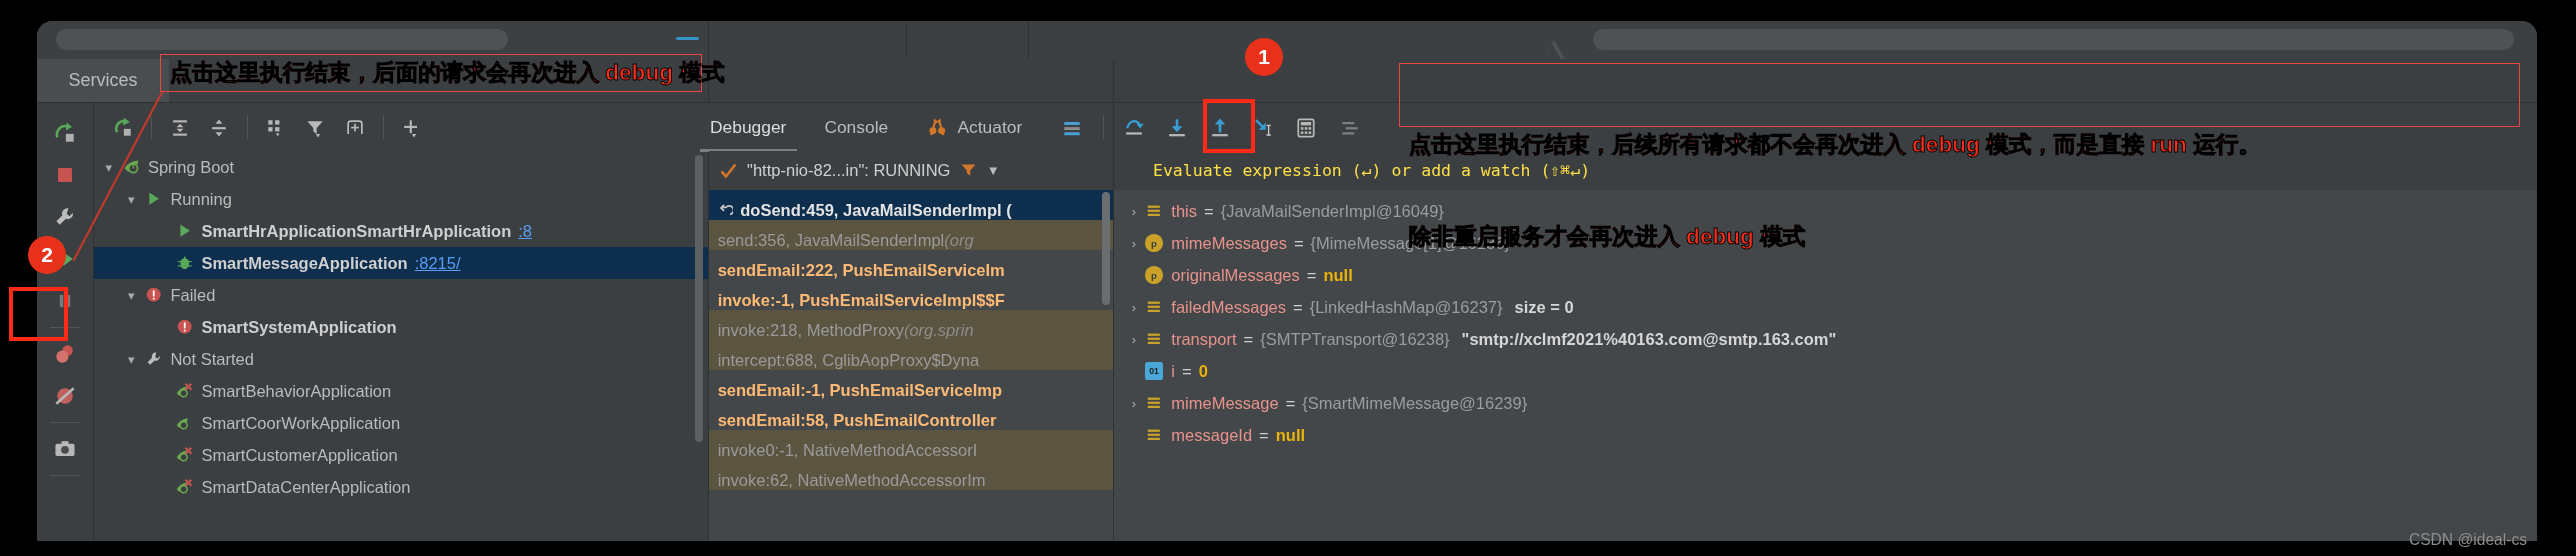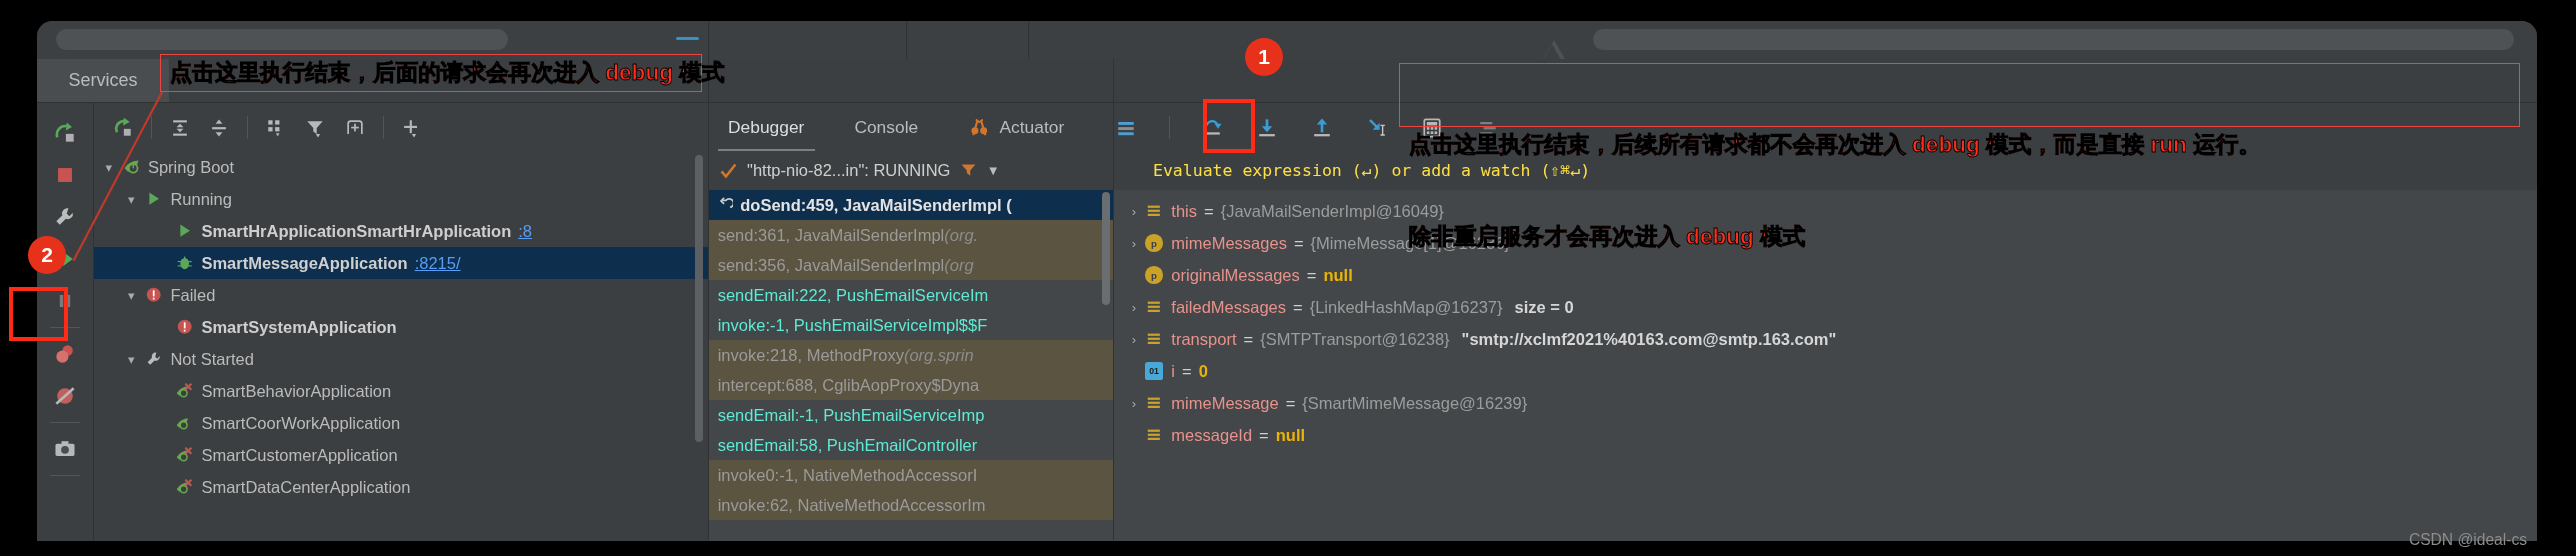--- a/index.html
+++ b/index.html
@@ -79,43 +79,43 @@
   .port-link { color:#589df6; text-decoration:underline; margin-left:7px; }
   .indent-1 { padding-left:26px; }
   .indent-2 { padding-left:57px; }
 
   .svc-scrollbar { position:absolute; right:5.2px; top:3.5px; width:7.8px; height:287px; background:#5c6063; border-radius:4.3px; }
 
   .panel-divider-v { position:absolute; top:38px; width:0.9px; height:481px; background:#2f3133; }
 
   
   .dbg-tabbar {
-    position:absolute; left:672px; top:82px; width:1147px; height:49px;
-    background:#3c3f41; display:flex; align-items:center; gap:12px;
+    position:absolute; left:654px; top:82px; width:1147px; height:49px;
+    background:#3c3f41; display:flex; align-items:center; gap:0;
   }
   .dbg-tab { height:49px; display:flex; align-items:center; padding:0 19px; color:#bbbbbb; font-size:17.4px; position:relative;}
   .dbg-tab.active { color:#dddddd; }
   .dbg-tab.active::after { content:""; position:absolute; left:8.7px; right:8.7px; bottom:0; height:2.6px; background:#7a7f82; }
   .dbg-ico-btn { width:38px; height:38px; display:flex; align-items:center; justify-content:center; margin:0 2.6px; position:relative;}
   .dbg-sep { width:0.9px; height:22.6px; background:#555; margin:0 8.7px; }
 
   
   .frames-header {
     position:absolute; left:672px; top:130px; width:404px; height:38px;
     background:#3c3f41; display:flex; align-items:center; padding-left:10.4px; gap:8.7px;
     color:#cfcfcf; font-size:16.5px; white-space:nowrap;
   }
   .frames-list {
     position:absolute; left:672px; top:169px; width:404px; height:351px;
     background:#43474a; overflow:hidden; font-size:16.5px;
   }
-  .frame-row { height:30px; display:flex; align-items:center; padding-left:8.7px; white-space:nowrap; overflow:hidden; }
+  .frame-row { height:30px; display:flex; align-items:flex-end; padding-left:8.7px; white-space:nowrap; overflow:hidden; }
   .frame-row.selected { background:#0d2e4d; color:#e3e3e3; font-weight:bold;}
   .frame-row.lib { background:#5a5440; color:#9a9a9a; font-style:normal;}
-  .frame-row.app { background:#43474a; color:#5eead4; font-weight:normal;}
+  .frame-row.app { background:#43474a; color:#fdba74; font-weight:bold;}
   .frame-pkg { font-style:italic; color:#8d8d8d; font-weight:normal;}
   .frames-scroll { position:absolute; right:3.5px; top:1.7px; width:7.8px; height:113px; background:#6a6e71; border-radius:4.3px;}
 
   
   .vars-header {
     position:absolute; left:1102px; top:130px; width:1423px; height:38px;
     background:#3c3f41; display:flex; align-items:center; padding-left:14px;
     color:#fde047; font-size:16.5px; font-family:"DejaVu Sans Mono","Liberation Mono",monospace;
   }
   .vars-list {
@@ -533,24 +533,20 @@
       <div class="frame-row selected">
         <span style="margin-right:7px;display:inline-flex">
           <svg width="15.6" height="15.6" viewBox="0 0 18 18">
               <path d="M14 12 a5 5 0 1 0 -5 -8 L5 4" stroke="#c8c8c8" stroke-width="2" fill="none"></path>
               <path d="M7 1 L3.5 4.5 L7 8" stroke="#c8c8c8" stroke-width="2" fill="none"></path>
             </svg>
         </span>
         <span>doSend:459, JavaMailSenderImpl (</span>
       </div>
       <div class="frame-row lib">
-        <span>send:361, JavaMailSenderImpl </span>
-        <span class="frame-pkg">(org.</span>
-      </div>
-      <div class="frame-row lib">
         <span>send:356, JavaMailSenderImpl </span>
         <span class="frame-pkg">(org</span>
       </div>
       <div class="frame-row app">
         <span>sendEmail:222, PushEmailServiceIm</span>
       </div>
       <div class="frame-row app">
         <span>invoke:-1, PushEmailServiceImpl$$F</span>
       </div>
       <div class="frame-row lib">

